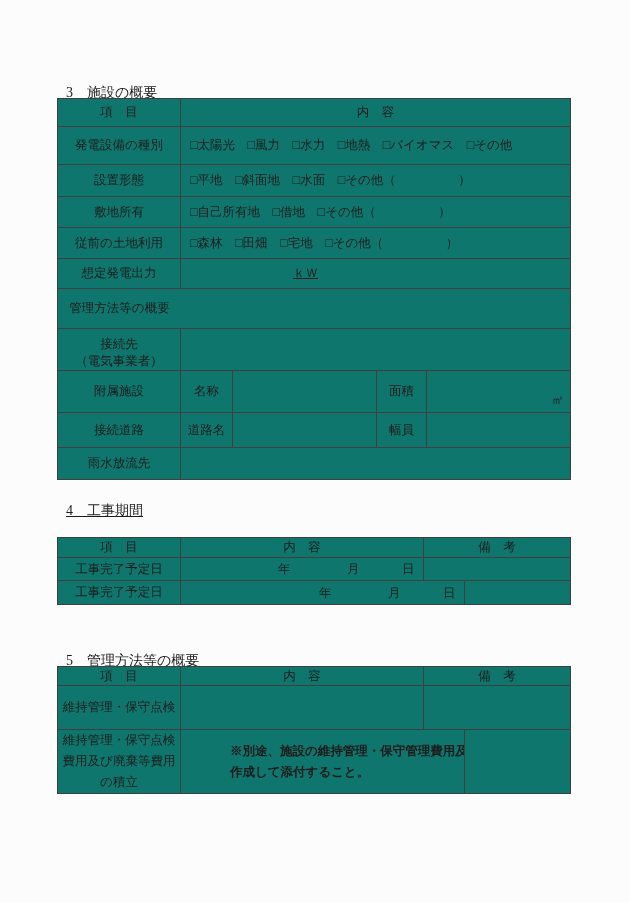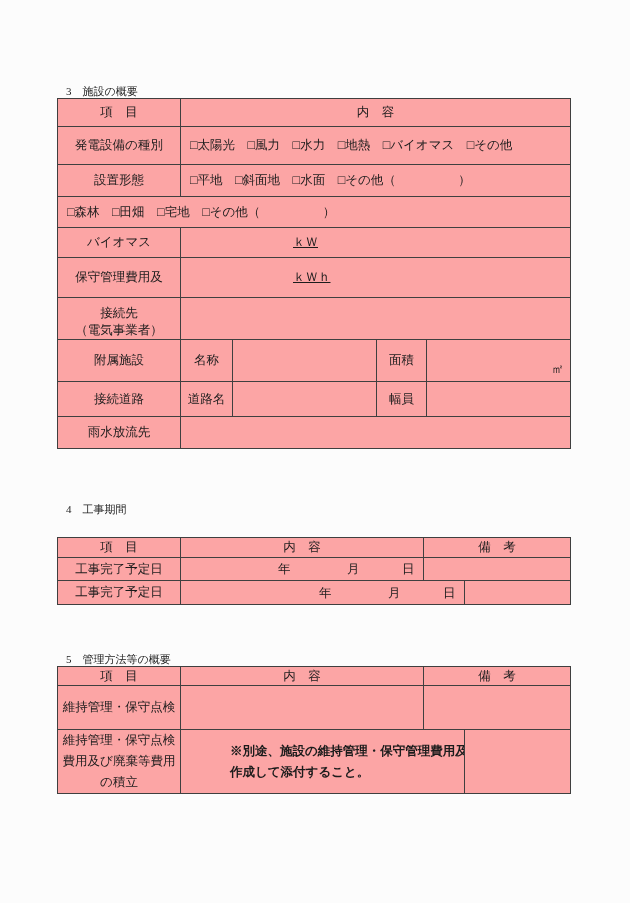--- a/index.html
+++ b/index.html
@@ -5,26 +5,26 @@
   * { margin:0; padding:0; box-sizing:border-box; }
   html,body { width:630px; height:903px; }
   body {
     position:relative;
     background:#fcfcfc;
     font-family:"Liberation Serif","DejaVu Serif",serif;
     font-size:12.5px;
     color:#1c1c1c;
     overflow:hidden;
   }
-  .sec-title { position:absolute; left:66px; font-size:11px; white-space:pre; }
+  .sec-title { position:absolute; left:66px; font-size:14px; white-space:pre; }
   #title3 { top:84px; }
-  #title4 { top:502px; }
+  #title4 { top:502px;text-decoration:underline; }
   #title5 { top:652px; }
 
-  .tbl { position:absolute; left:57px; width:514px; border:1px solid #3f3f3f; background:#fca5a5; }
+  .tbl { position:absolute; left:57px; width:514px; border:1px solid #3f3f3f; background:#0f766e; }
   #tbl3 { top:98px; }
   #tbl4 { top:537px; }
   #tbl5 { top:666px; }
 
   .row { display:flex; border-bottom:1px solid #3f3f3f; }
   .row:last-child { border-bottom:none;gap:41px; }
   .cell { border-right:1px solid #3f3f3f; overflow:hidden; }
   .cell:last-child { border-right:none; }
 
   .c1 { width:123px; }
@@ -79,37 +79,39 @@
     <div class="row h38">
       <div class="cell c1 center">発電設備の種別</div>
       <div class="cell c2 vcenter pad nowrap">□太陽光　□風力　□水力　□地熱　□バイオマス　□その他</div>
     </div>
 
     <div class="row h32">
       <div class="cell c1 center">設置形態</div>
       <div class="cell c2 vcenter pad nowrap">□平地　□斜面地　□水面　□その他（　　　　　）</div>
     </div>
 
-
     <div class="row h31">
+      <div class="cell c1 center">敷地所有</div>
+      <div class="cell c2 vcenter pad nowrap">□自己所有地　□借地　□その他（　　　　　）</div>
+    </div>
+
+    <div class="row h31">
+      <div class="cell c1 center">従前の土地利用</div>
       <div class="cell c2 vcenter pad nowrap">□森林　□田畑　□宅地　□その他（　　　　　）</div>
     </div>
 
     <div class="row h30">
-      <div class="cell c1 center">バイオマス</div>
+      <div class="cell c1 center">想定発電出力</div>
       <div class="cell c2 vcenter">
         <span class="kw">ｋＷ</span>
       </div>
     </div>
 
     <div class="row h40">
-      <div class="cell c1 center">保守管理費用及</div>
-      <div class="cell c2 vcenter">
-        <span class="kw">ｋＷｈ</span>
-      </div>
+      <div class="cell c1 center">管理方法等の概要</div>
     </div>
 
     <div class="row h42">
       <div class="cell c1 colcenter">
         <div>接続先</div>
         <div>（電気事業者）</div>
       </div>
       <div class="cell c2"></div>
     </div>
 

